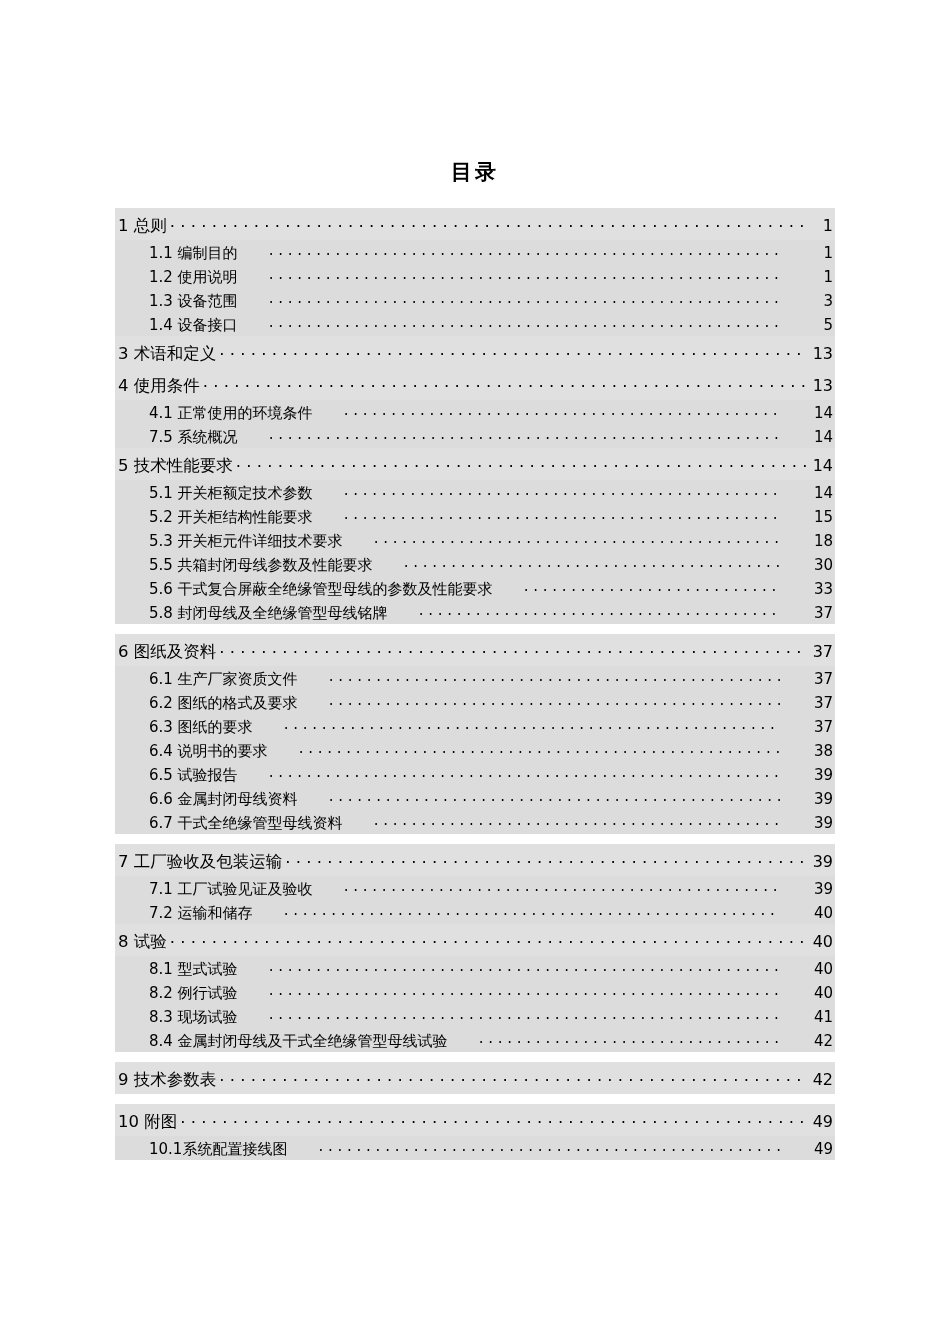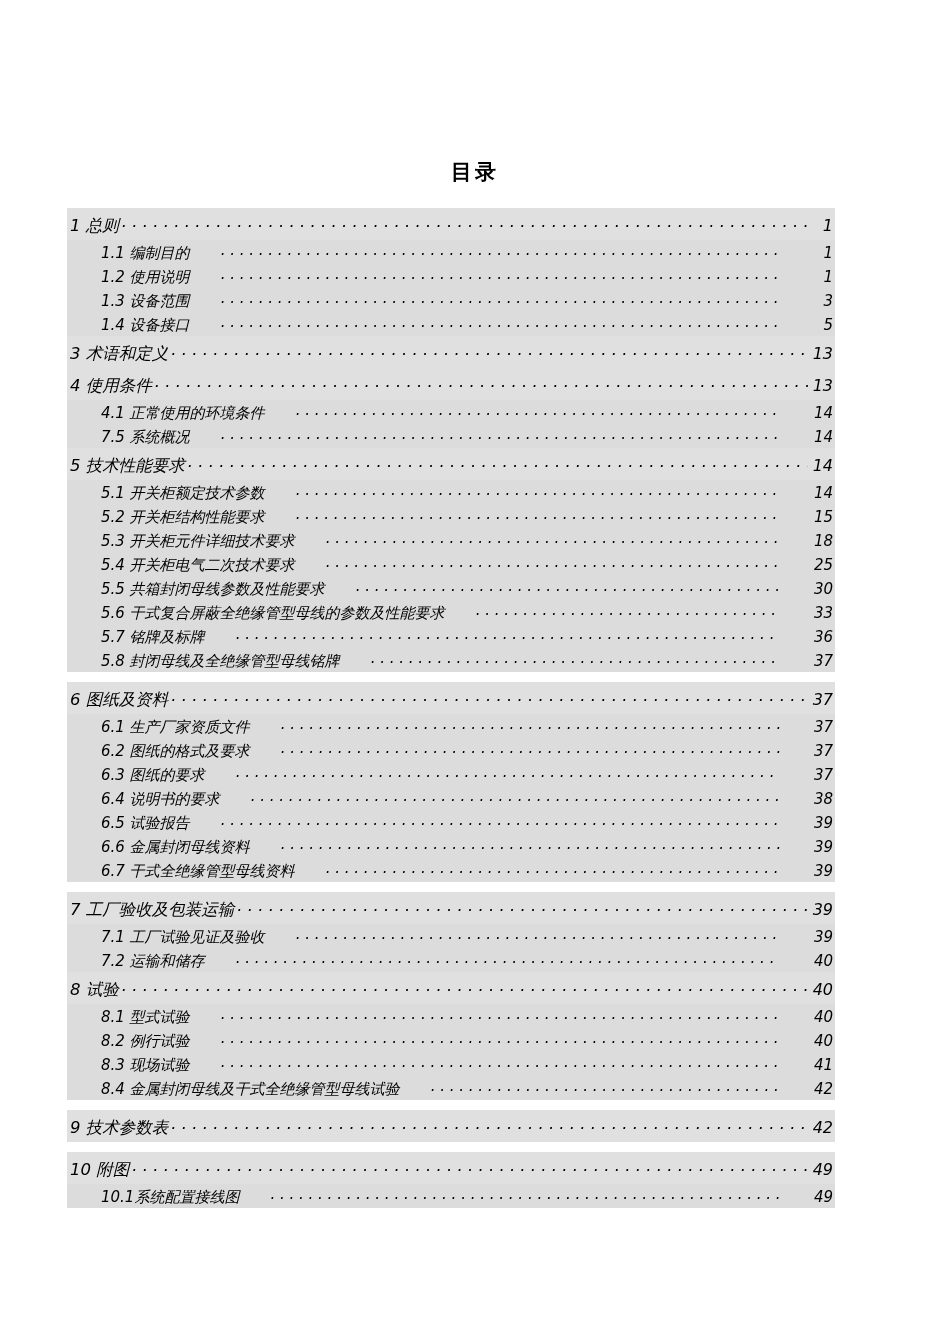--- a/index.html
+++ b/index.html
@@ -27,22 +27,21 @@
     text-align: center;
     font-size: 21px;
     font-weight: bold;
     letter-spacing: 3px;
     margin: 0;
     padding-top: 158px;
     padding-bottom: 22px;
     font-family: "DejaVu Sans", "Liberation Sans", sans-serif;
   }
   .toc-body {
-    margin: 0 115px 0 67px;
-    font-style: italic;
+    margin: 0 115px 0 115px;
   }
   .toc-row {
     display: flex;
     align-items: baseline;
     width: 100%;
     box-sizing: border-box;
     line-height: 1.0;
     white-space: nowrap;
   }
   
@@ -167,38 +166,28 @@
         <span class="label">5.2 开关柜结构性能要求</span>
         <span class="leader"></span>
         <span class="page-num">15</span>
       </div>
       <div class="toc-row lvl2">
         <span class="label">5.3 开关柜元件详细技术要求</span>
         <span class="leader"></span>
         <span class="page-num">18</span>
       </div>
       <div class="toc-row lvl2">
-        <span class="label">5.4 开关柜电气二次技术要求</span>
-        <span class="leader"></span>
-        <span class="page-num">25</span>
-      </div>
-      <div class="toc-row lvl2">
         <span class="label">5.5 共箱封闭母线参数及性能要求</span>
         <span class="leader"></span>
         <span class="page-num">30</span>
       </div>
       <div class="toc-row lvl2">
         <span class="label">5.6 干式复合屏蔽全绝缘管型母线的参数及性能要求</span>
         <span class="leader"></span>
         <span class="page-num">33</span>
-      </div>
-      <div class="toc-row lvl2">
-        <span class="label">5.7 铭牌及标牌</span>
-        <span class="leader"></span>
-        <span class="page-num">36</span>
       </div>
       <div class="toc-row lvl2">
         <span class="label">5.8 封闭母线及全绝缘管型母线铭牌</span>
         <span class="leader"></span>
         <span class="page-num">37</span>
       </div>
       <div class="spacer-row"></div>
       <div class="toc-row lvl1">
         <span class="label">6 图纸及资料</span>
         <span class="leader"></span>

